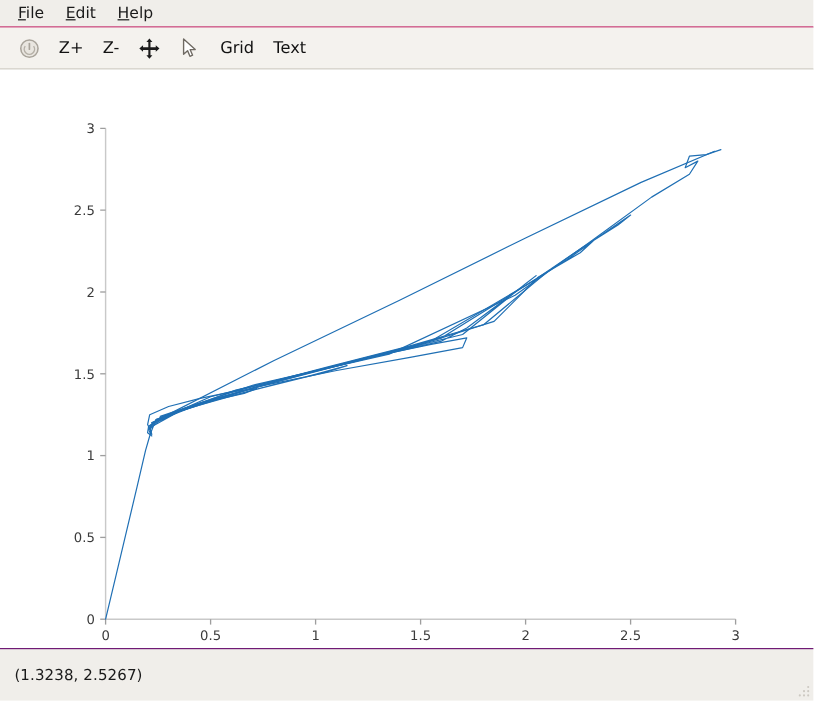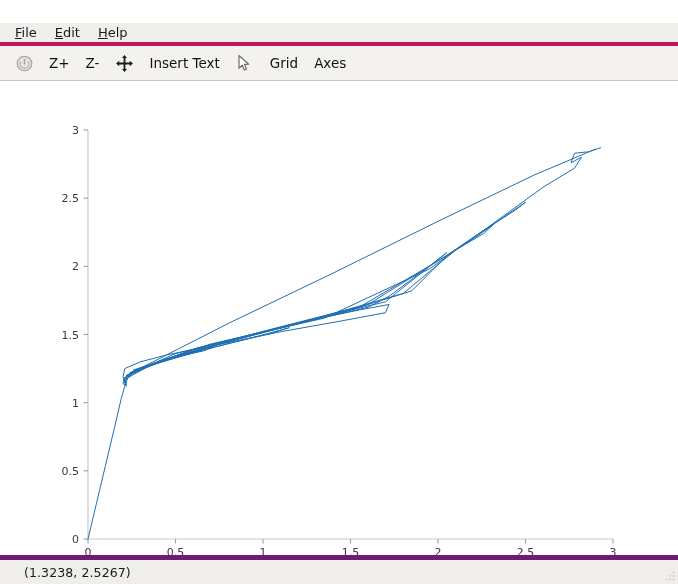--- a/index.html
+++ b/index.html
@@ -20,27 +20,26 @@
     position: relative;
     display: flex;
     flex-direction: column;
     background: #ffffff;
   }
 
   
   .menubar {
     height: 23px;
     background: #f0eeea;
-    border-bottom: 4px solid #be185d;
+    border-bottom: 1px solid #be185d;
     display: flex;
     align-items: center;
     padding-left: 6px;
     box-sizing: border-box;
     flex: 0 0 auto;
-    margin-top: 23px;
   }
   .menu-item {
     font-size: 13px;
     color: #1a1a1a;
     padding: 2px 9px 2px 9px;
     cursor: default;
     line-height: 15px;
     white-space: nowrap;
   }
   .menu-item .mnem {
@@ -89,26 +88,26 @@
     display: block;
   }
   .tick-label {
     font-family: "DejaVu Sans", sans-serif;
     font-size: 11px;
     fill: #3a3a3a;
   }
 
   
   .statusbar {
-    height: 29px;
+    height: 44px;
     background: #f0eeea;
-    border-top: 5px solid #701a75;
-    display: flex;
-    align-items: center;
-    padding-left: 24px;
+    border-top: 1px solid #701a75;
+    display: flex;
+    align-items: center;
+    padding-left: 12px;
     box-sizing: border-box;
     flex: 0 0 auto;
     position: relative;
   }
   .status-text {
     font-size: 12.5px;
     color: #1a1a1a;
     letter-spacing: 0.1px;
   }
   .resize-grip {
@@ -156,36 +155,33 @@
     </div>
 
     <div class="tb-item tb-icon">
       <svg width="19" height="19" viewBox="0 0 19 19">
         <path d="M9.5 1 L12 4 L10.4 4 L10.4 8.4 L14.8 8.4 L14.8 6.8 L17.9 9.5 L14.8 12.2 L14.8 10.6 L10.4 10.6
                  L10.4 15 L12 15 L9.5 18 L7 15 L8.6 15 L8.6 10.6 L4.2 10.6 L4.2 12.2 L1.1 9.5 L4.2 6.8 L4.2 8.4
                  L8.6 8.4 L8.6 4 L7 4 Z" fill="#1b1b1b"></path>
       </svg>
     </div>
 
-    <div class="tb-item">
-      <span>Insert Text</span>
-    </div>
 
     <div class="tb-item tb-icon">
       <svg width="17" height="19" viewBox="0 0 17 19">
         <path d="M3 1.5 L3 14.2 L6.3 11.2 L8.3 15.9 L10.5 15.0 L8.5 10.4 L12.7 10.2 Z" fill="#ffffff" stroke="#6f6a63" stroke-width="1.15" stroke-linejoin="round"></path>
       </svg>
     </div>
 
     <div class="tb-item">
       <span>Grid</span>
     </div>
 
     <div class="tb-item">
-      <span>Axes</span>
+      <span>Text</span>
     </div>
 
   </div>
 
   <div class="plot-area">
     <svg id="chart-svg" width="678" height="496" viewBox="0 0 678 496">
       <g id="gridlines"></g>
       <g id="axis-lines">
           <line x1="88" y1="49" x2="88" y2="458" stroke="#c9c9c9" stroke-width="1.2"></line>
           <line x1="88" y1="458" x2="613" y2="458" stroke="#c9c9c9" stroke-width="1.2"></line>

